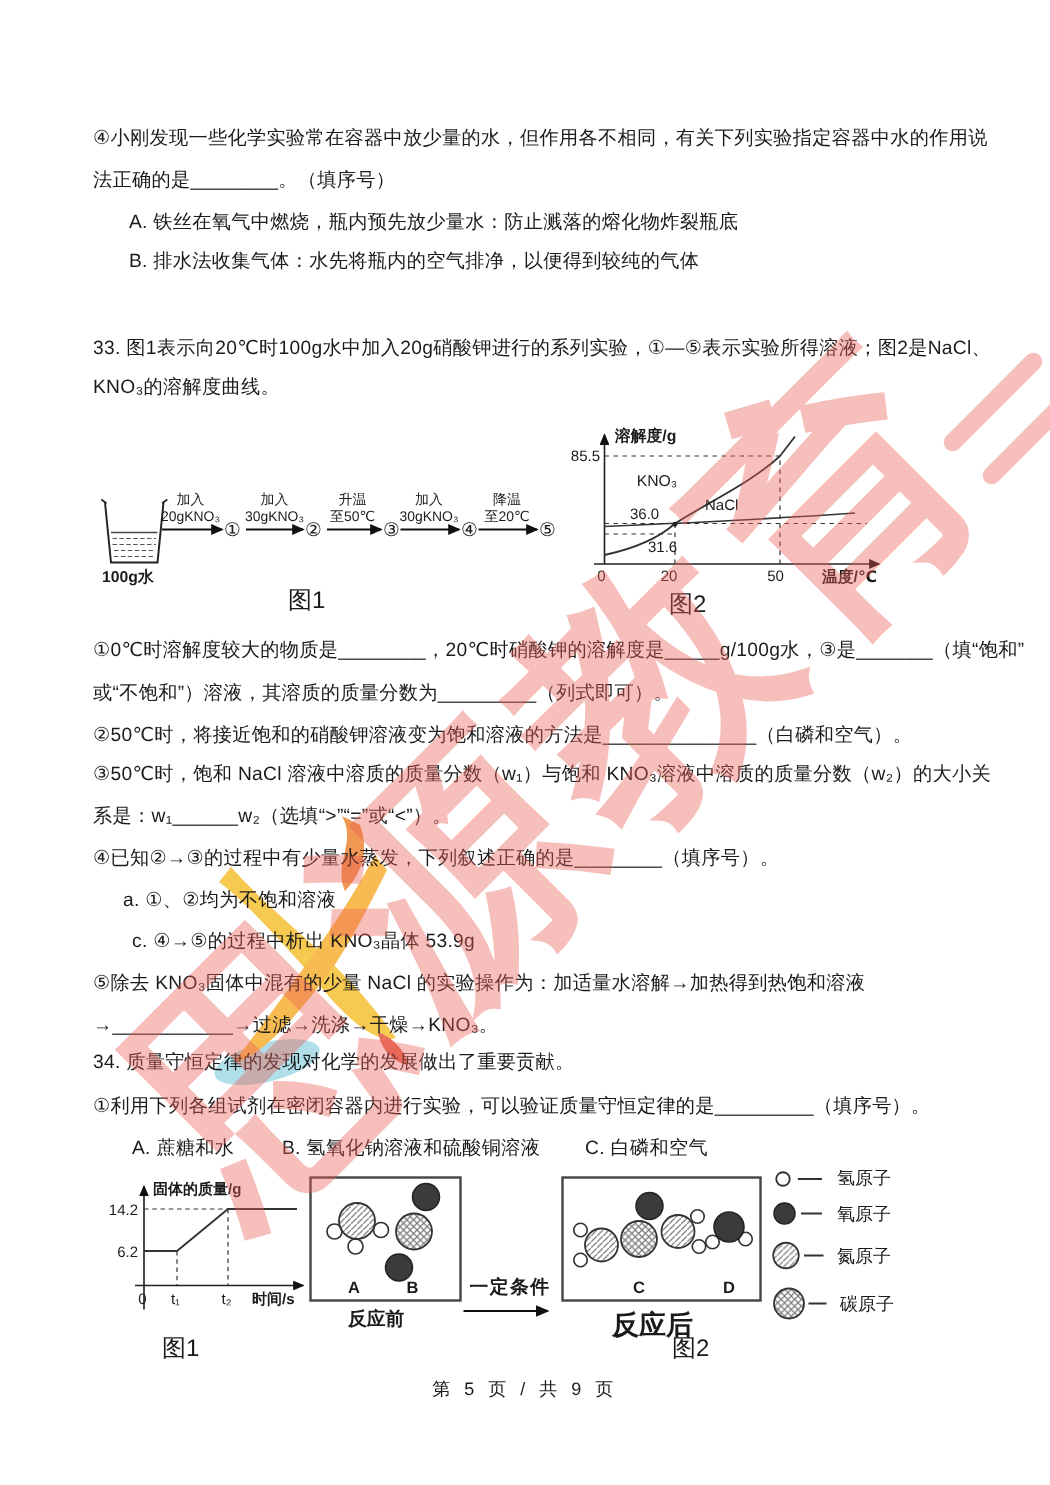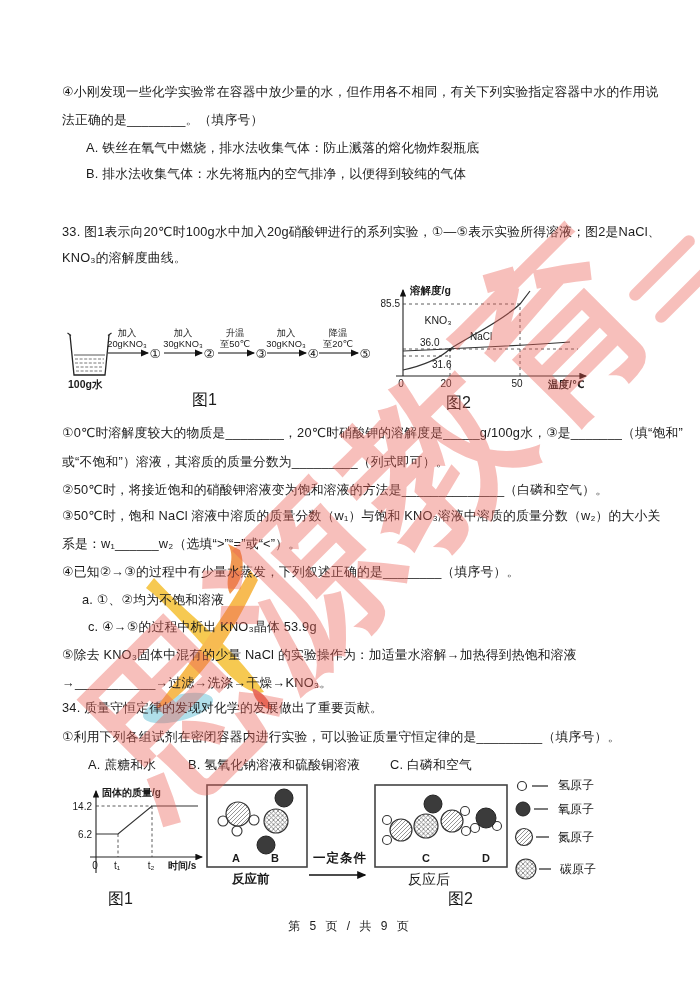--- a/index.html
+++ b/index.html
@@ -46,21 +46,21 @@
       <ellipse cx="46" cy="168" rx="36" ry="13" fill="#a6dbe8" transform="rotate(-14 46 168)"></ellipse>
       <path d="M22,38 C60,80 96,100 132,152 C112,158 84,120 70,104 C52,84 30,60 14,48 Z" fill="#f5c23a"></path>
       <path d="M118,30 C96,72 62,118 24,168 C44,166 78,122 92,102 C104,84 118,56 126,40 Z" fill="#f7b23b"></path>
       <path d="M96,4 C106,22 90,36 98,54 C110,42 114,26 108,10 Z" fill="#ee8a3c"></path>
       <path d="M120,148 C130,152 138,160 140,170 C130,168 122,160 120,148 Z" fill="#e45c47"></path>
     </g>
   </svg>
 
   <div class="ln" style="left:62px;top:84px">④小刚发现一些化学实验常在容器中放少量的水，但作用各不相同，有关下列实验指定容器中水的作用说</div>
   <div class="ln" style="left:62px;top:112px">法正确的是________。（填序号）</div>
-  <div class="ln" style="left:86px;top:140px">A. 铁丝在氧气中燃烧，排水法收集气体：防止溅落的熔化物炸裂瓶底</div>
+  <div class="ln" style="left:86px;top:140px">A. 铁丝在氧气中燃烧，瓶内预先放少量水：防止溅落的熔化物炸裂瓶底</div>
   <div class="ln" style="left:86px;top:166px">B. 排水法收集气体：水先将瓶内的空气排净，以便得到较纯的气体</div>
 
   <div class="ln" style="left:62px;top:224px">33. 图1表示向20℃时100g水中加入20g硝酸钾进行的系列实验，①—⑤表示实验所得溶液；图2是NaCl、</div>
   <div class="ln" style="left:62px;top:250px">KNO₃的溶解度曲线。</div>
 
   <svg class="abs" style="left:64px;top:322px" width="314" height="72">
     <g>
       <path d="M6,13 L10,53 L41,53 L45,13" fill="none" stroke="#222" stroke-width="1.3"></path>
       <path d="M3.5,11 L7,13.5 M47.5,11 L44,13.5" stroke="#222" stroke-width="1.1"></path>
       <path d="M10,33 H41" stroke="#444" stroke-width="0.9"></path>
@@ -200,21 +200,21 @@
       <circle cx="52" cy="42" r="12" fill="url(#pCross)" stroke="#333" stroke-width="1.2"></circle>
     </g>
     <g>
       <circle cx="101" cy="44" r="4.5" fill="#fff" stroke="#333" stroke-width="1.1"></circle>
       <circle cx="123" cy="42" r="4.5" fill="#fff" stroke="#333" stroke-width="1.1"></circle>
       <circle cx="112" cy="34" r="10" fill="#3b3b3b" stroke="#222" stroke-width="1"></circle>
     </g>
     <text x="52" y="78" font-size="11" font-weight="bold" text-anchor="middle">C</text>
     <text x="112" y="78" font-size="11" font-weight="bold" text-anchor="middle">D</text>
   </svg>
-  <div class="cap" style="left:408px;top:871px;font-weight:normal;font-size:14px">反应后</div>
+  <div class="cap" style="left:408px;top:871px;font-weight:bold;font-size:18px">反应后</div>
   <div class="cap" style="left:448px;top:889px">图2</div>
 
   <div class="legend-row" style="left:514px;top:777px">
     <svg width="40" height="16">
       <circle cx="8" cy="8" r="4.5" fill="#fff" stroke="#333" stroke-width="1.2"></circle>
       <line x1="18" y1="8" x2="34" y2="8" stroke="#333" stroke-width="1.3"></line>
     </svg>
     <span>氢原子</span>
   </div>
   <div class="legend-row" style="left:514px;top:799px">

